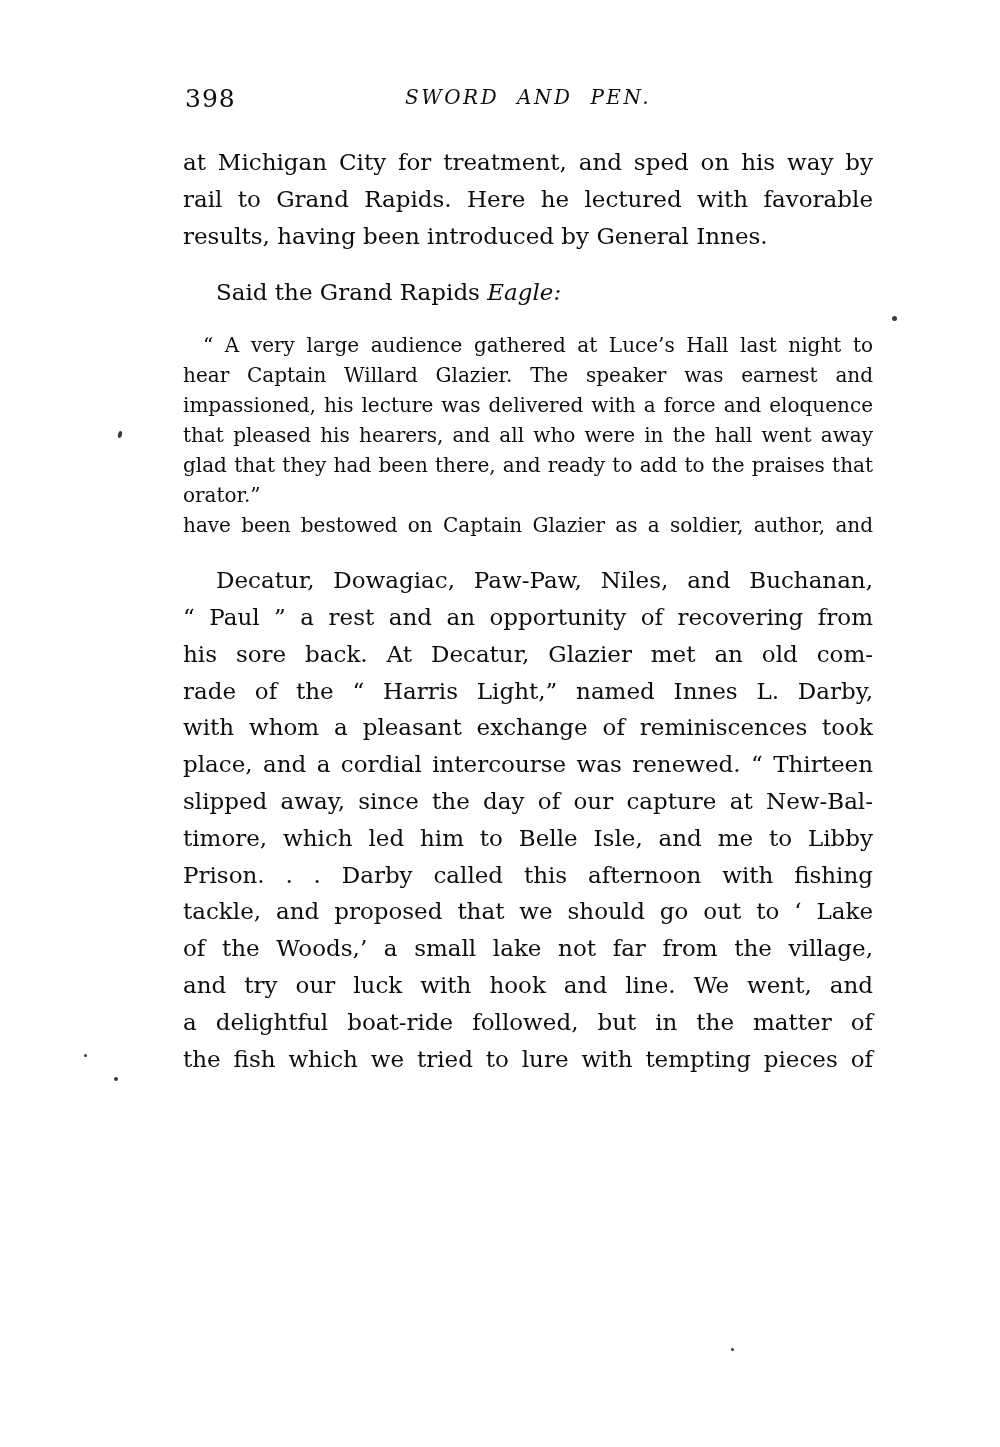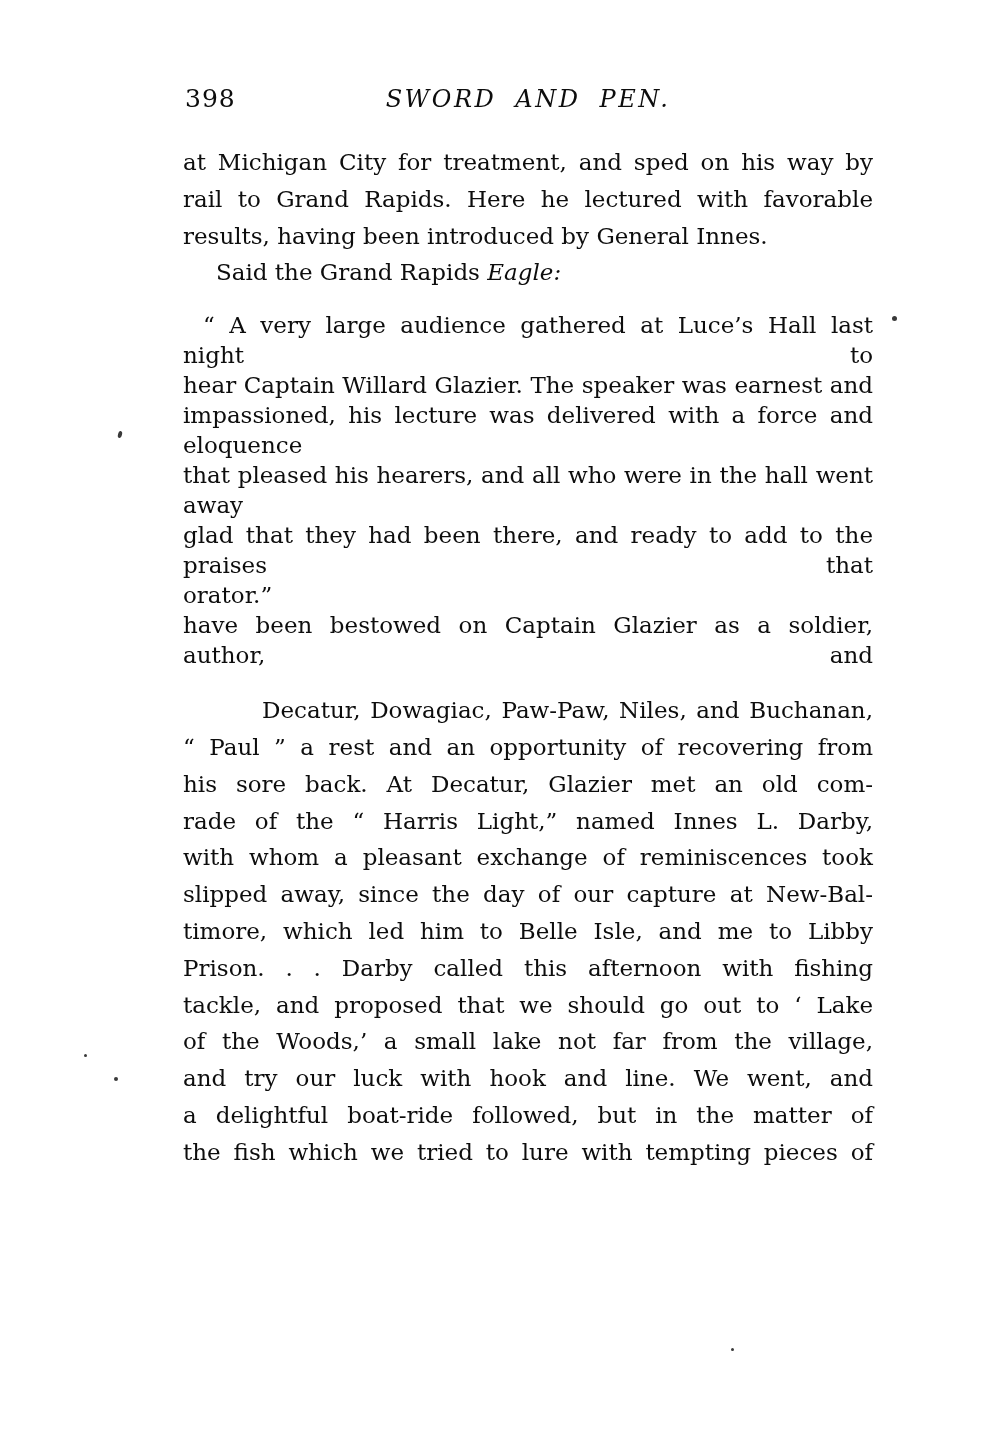--- a/index.html
+++ b/index.html
@@ -31,36 +31,36 @@
     font-size: 25px;
     letter-spacing: 1px;
   }
   .header-title {
     position: absolute;
     left: 0;
     right: 0;
     top: 1px;
     text-align: center;
     font-style: italic;
-    font-size: 24px;
+    font-size: 20px;
     letter-spacing: 2.5px;
     word-spacing: 9px;
   }
   .paragraph { margin: 0; }
   .paragraph .line {
     text-align: justify;
     text-align-last: justify;
   }
   .paragraph .line.no-justify {
     text-align-last: left;
   }
   .para-body { font-size: 23px; line-height: 36.8px; }
-  .para-quote { font-size: 23px; line-height: 30px; }
+  .para-quote { font-size: 20px; line-height: 30px; }
   .m-para1 { margin-top: 26px; }
-  .m-para2 { }
+  .m-para2 { margin-top: 20px; }
   .m-quote { margin-top: 19px; }
   .m-para3 { margin-top: 22px; }
   .speck {
     position: absolute;
     background: #3a3a3a;
     border-radius: 50%;
   }
   i { font-style: italic; }
 </style>
 </head>
@@ -87,25 +87,26 @@
         <div class="paragraph para-quote m-quote">
           <div class="line" style="text-indent: 20px;">“ A very large audience gathered at Luce’s Hall last night to</div>
           <div class="line">hear Captain Willard Glazier.  The speaker was earnest and</div>
           <div class="line">impassioned, his lecture was delivered with a force and eloquence</div>
           <div class="line">that pleased his hearers, and all who were in the hall went away</div>
           <div class="line">glad that they had been there, and ready to add to the praises that</div>
           <div class="line no-justify">orator.”</div>
           <div class="line">have been bestowed on Captain Glazier as a soldier, author, and</div>
         </div>
         <div class="paragraph para-body m-para3">
-          <div class="line" style="text-indent: 33px; margin-left: 46px;">Decatur, Dowagiac, Paw-Paw, Niles, and Buchanan,</div>
+          <div class="line" style="text-indent: 33px;">Decatur, Dowagiac, Paw-Paw, Niles, and Buchanan,</div>
           <div class="line">“ Paul ” a rest and an opportunity of recovering from</div>
           <div class="line">his sore back.  At Decatur, Glazier met an old com-</div>
           <div class="line">rade of the “ Harris Light,” named Innes L. Darby,</div>
           <div class="line">with whom a pleasant exchange of reminiscences took</div>
+          <div class="line">place, and a cordial intercourse was renewed.  “ Thirteen</div>
           <div class="line">slipped away, since the day of our capture at New-Bal-</div>
           <div class="line">timore, which led him to Belle Isle, and me to Libby</div>
           <div class="line">Prison. . .   Darby called this afternoon with fishing</div>
           <div class="line">tackle, and proposed that we should go out to ‘ Lake</div>
           <div class="line">of the Woods,’ a small lake not far from the village,</div>
           <div class="line">and try our luck with hook and line.  We went, and</div>
           <div class="line">a delightful boat-ride followed, but in the matter of</div>
           <div class="line">the fish which we tried to lure with tempting pieces of</div>
         </div>
       </div>

